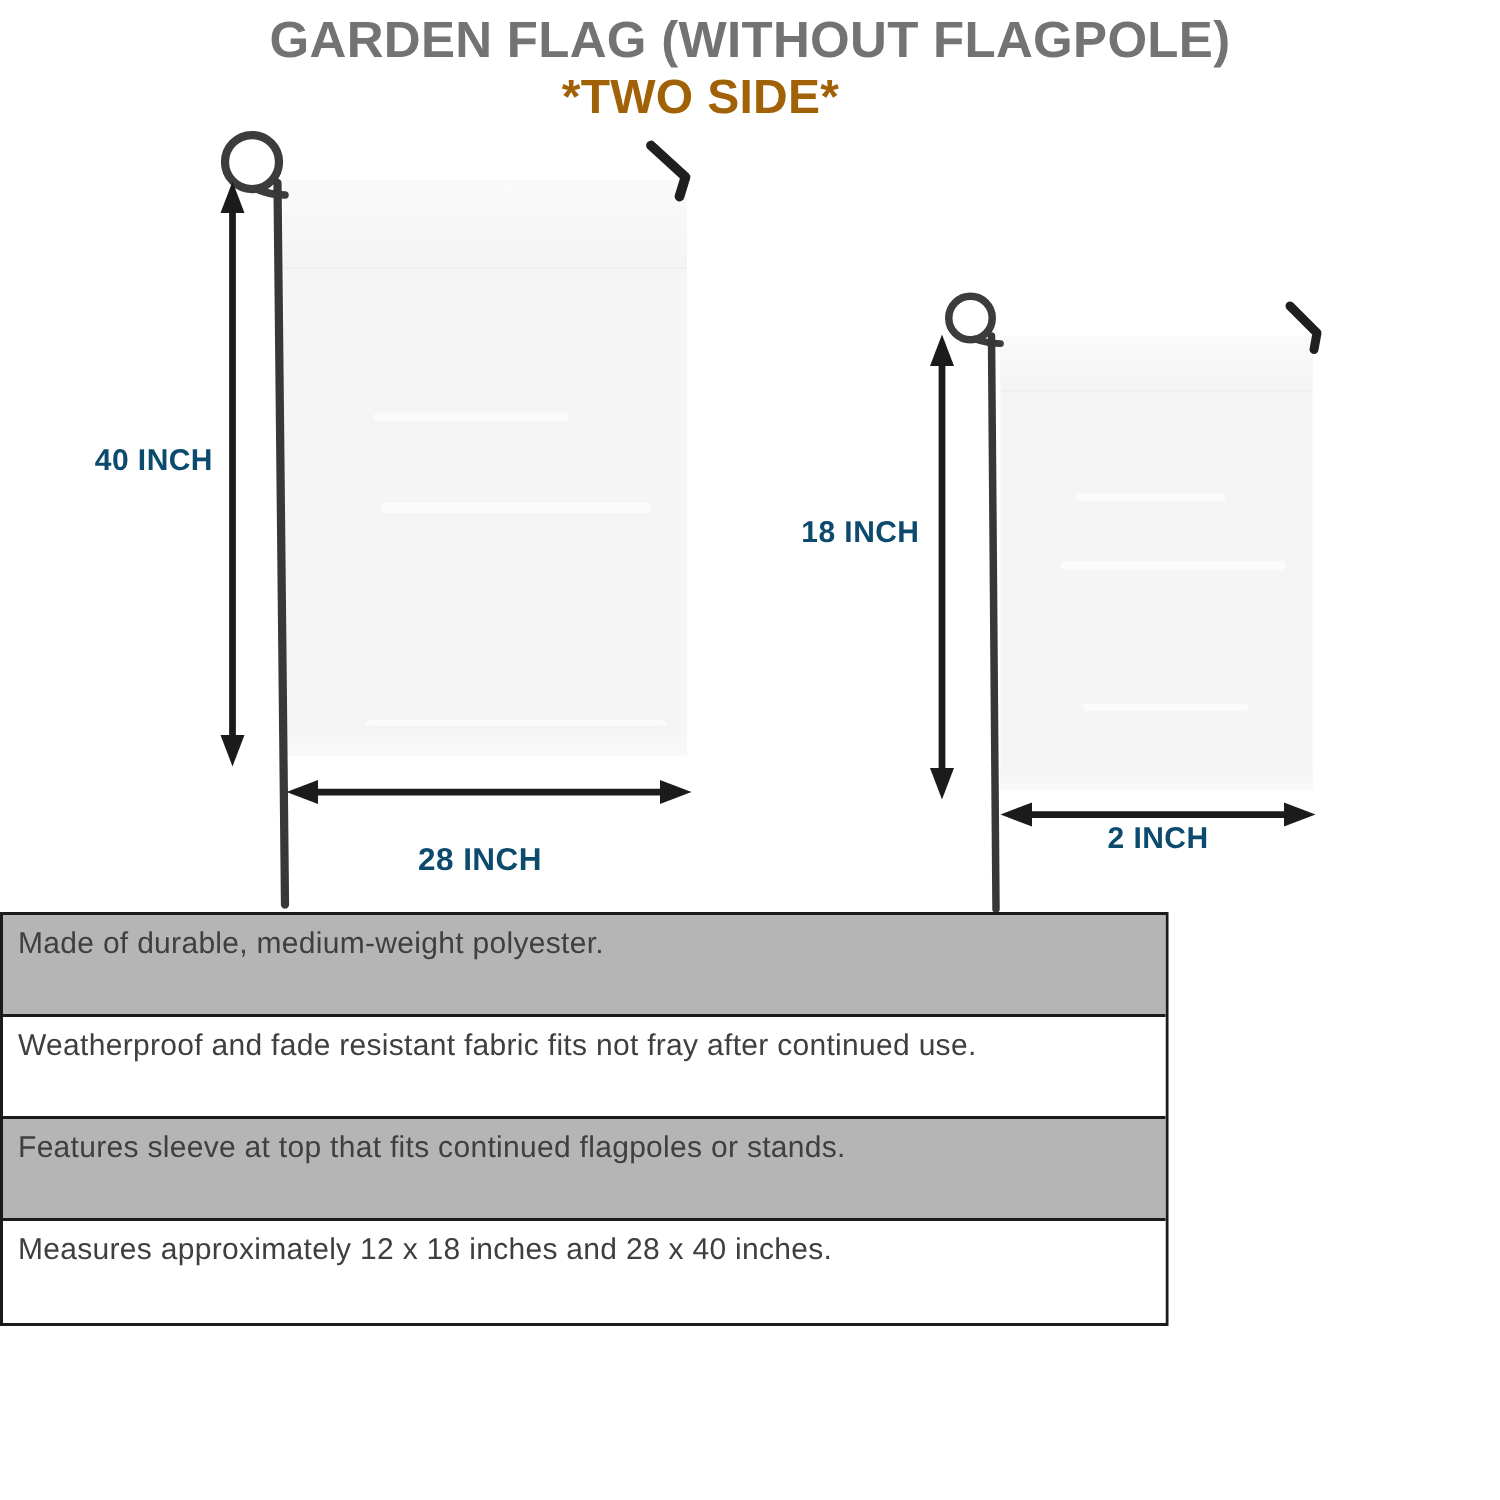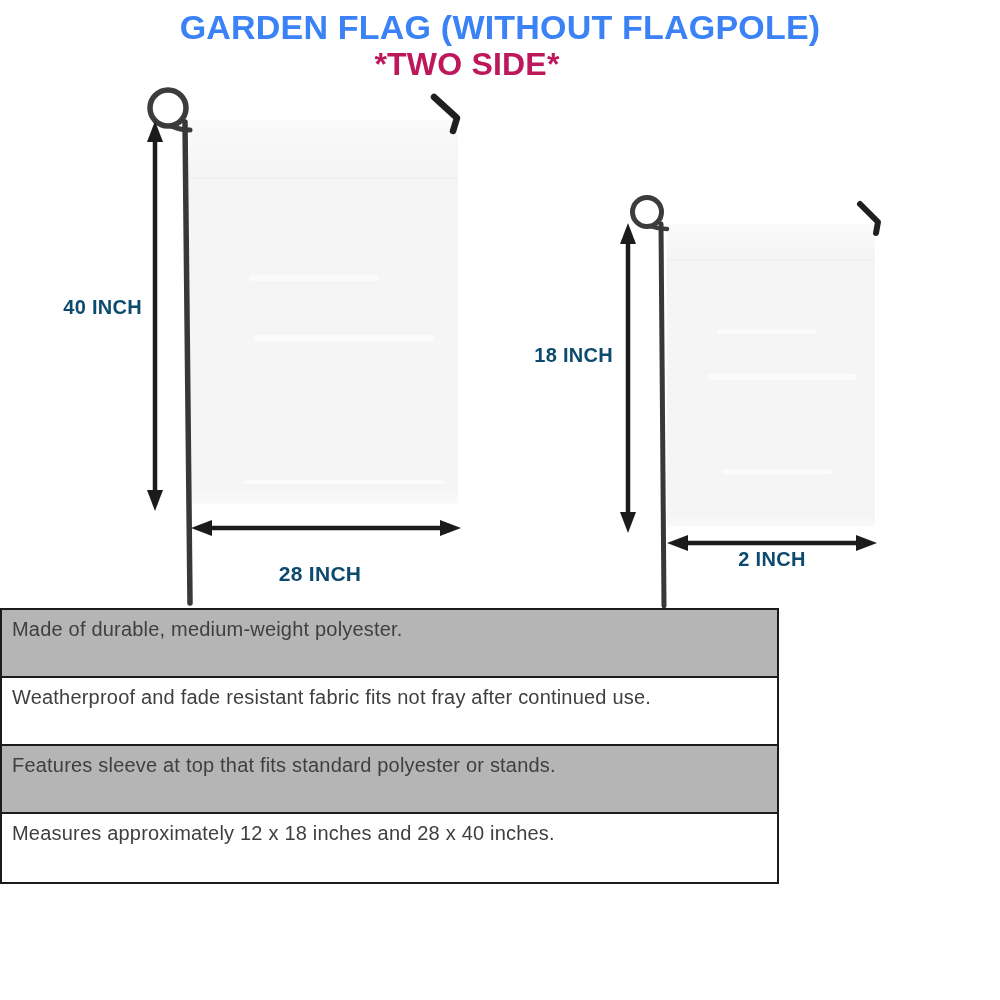--- a/index.html
+++ b/index.html
@@ -3,26 +3,26 @@
 <meta charset="utf-8">
 <style>
   html,body{margin:0;padding:0;background:#ffffff;}
   #canvas{
     position:relative;width:1000px;height:1000px;background:#ffffff;
     font-family:"Liberation Sans", sans-serif;overflow:hidden;
   }
   
   .title-line1{
     position:absolute;top:8px;left:0;width:1000px;text-align:center;
-    font-size:34px;font-weight:bold;color:#3b82f6;letter-spacing:.2px;
+    font-size:34px;font-weight:bold;color:#737373;letter-spacing:.2px;
   }
   .title-line2{
     position:absolute;top:46px;left:0;width:1000px;text-align:center;
     padding-right:66px;box-sizing:border-box;
-    font-size:32px;font-weight:bold;color:#be185d;letter-spacing:.2px;
+    font-size:32px;font-weight:bold;color:#a16207;letter-spacing:.2px;
   }
   
   .flag{position:absolute;background:#f5f5f6;}
   .flag-large{left:189px;top:120px;width:269px;height:384px;}
   .flag-small{left:667px;top:224px;width:208px;height:303px;}
   .sleeve{
     position:absolute;top:0;left:0;right:0;
     background:linear-gradient(#fafafb,#f4f4f5);
     border-bottom:1px solid #ededef;
   }
@@ -128,17 +128,17 @@
   </svg>
 
   <div class="dim dim-40">40 INCH</div>
   <div class="dim dim-28">28 INCH</div>
   <div class="dim dim-18">18 INCH</div>
   <div class="dim dim-12">2 INCH</div>
 
   <div class="features">
     <div class="feature-row gray">Made of durable, medium-weight polyester.</div>
     <div class="feature-row white">Weatherproof and fade resistant fabric fits not fray after continued use.</div>
-    <div class="feature-row gray">Features sleeve at top that fits standard polyester or stands.</div>
+    <div class="feature-row gray">Features sleeve at top that fits continued flagpoles or stands.</div>
     <div class="feature-row white">Measures approximately 12 x 18 inches and 28 x 40 inches.</div>
   </div>
 
 </div>
 
 </body></html>

